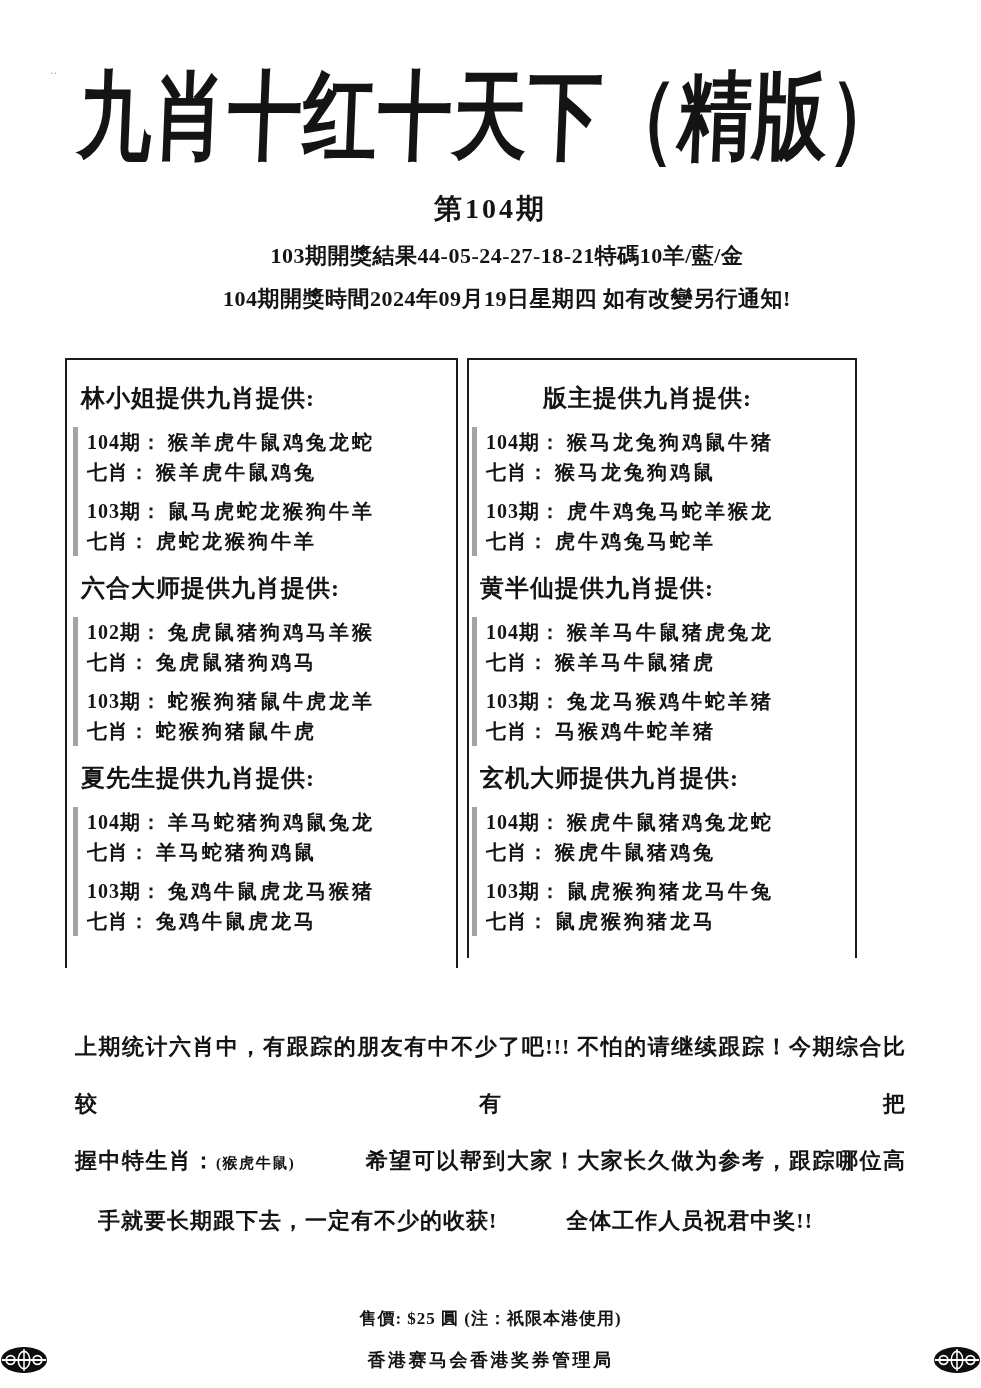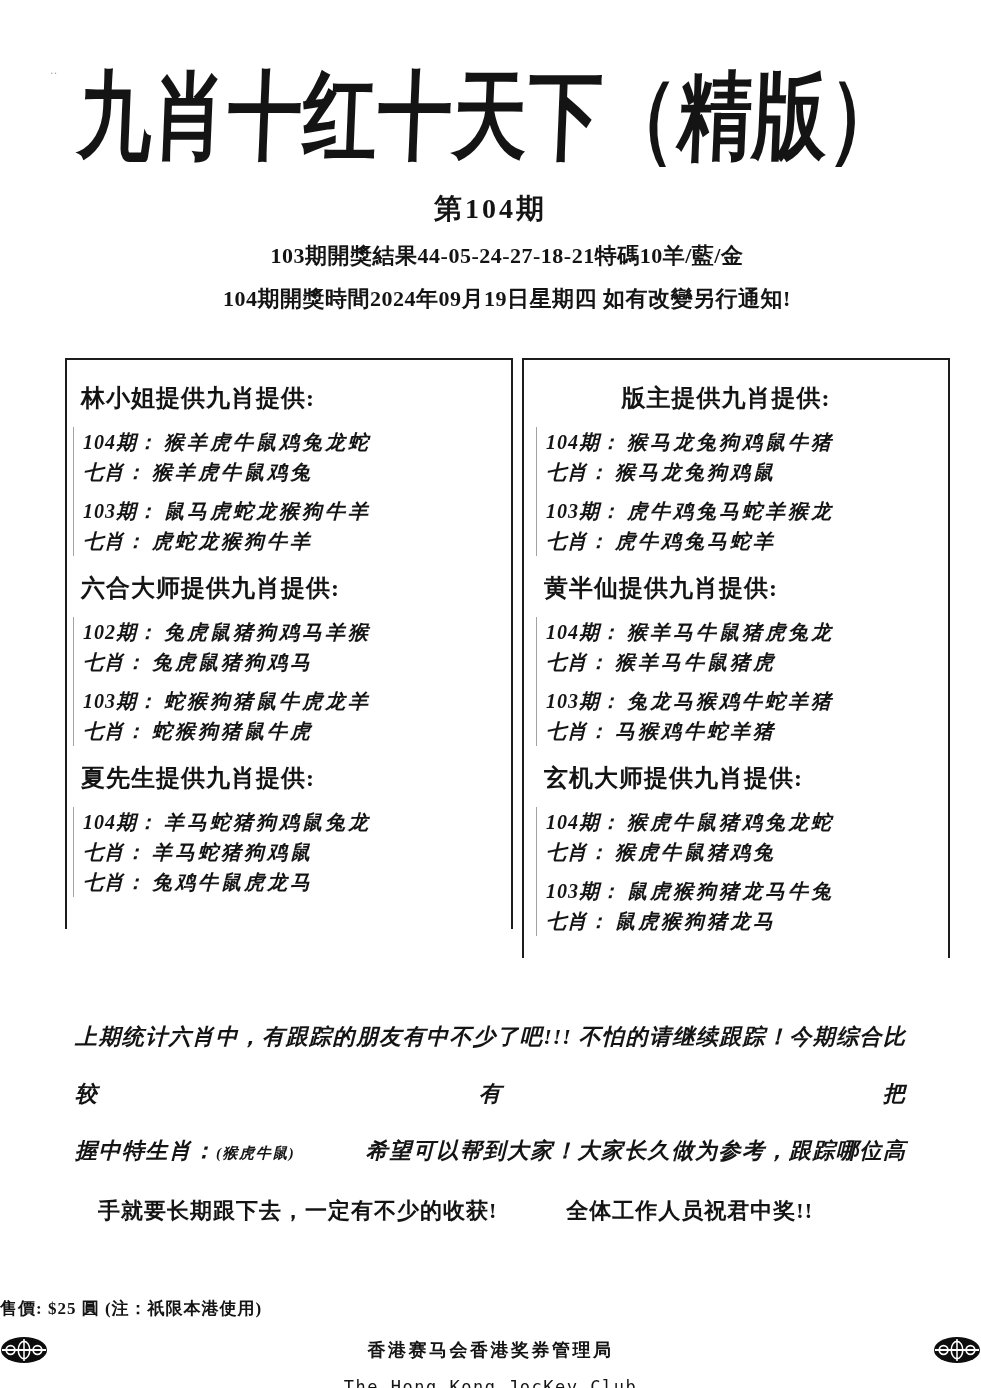--- a/index.html
+++ b/index.html
@@ -36,51 +36,51 @@
   .panels {
     display:flex; gap:9px;
     margin:44px 0 0 65px;
     align-items:flex-start;
   }
   .pred-box {
     border:2px solid #1c1c1c; border-bottom:none;
     box-sizing:border-box;
     background:#fff;
   }
-  .pred-box.left-col  { width:448px; padding:6px 4px 16px 12px; }
-  .pred-box.right-col { width:428px; padding:6px 4px 6px 18px; }
+  .pred-box.left-col  { width:393px; padding:6px 4px 16px 12px; }
+  .pred-box.right-col { width:390px; padding:6px 4px 6px 9px; }
   .provider { margin-bottom:16px; }
   .provider:last-child { margin-bottom:16px; }
   .provider-header {
     font-size:24px; font-weight:700; letter-spacing:1px;
     margin:16px 0 13px 2px; white-space:nowrap;
   }
   .right-col .provider.centered-head .provider-header {
     text-align:center; padding-right:36px;
   }
   .entries {
-    border-left:1px solid #a3a3a3;
-    padding-left:9px; margin-left:-6px;font-style:italic;
+    border-left:5px solid #a3a3a3;
+    padding-left:9px; margin-left:-6px;
   }
   .pred-row {
     font-size:20px; font-weight:700; line-height:30px;
     white-space:nowrap;
   }
   .pred-row.gap-top { margin-top:9px; }
   .row-label { letter-spacing:1px; margin-right:6px; }
   .row-value { letter-spacing:3px; }
   .summary {
     margin:50px 75px 0 75px;
     font-size:22px; font-weight:700;
     line-height:57px; letter-spacing:1px;
   }
-  .summary-line.justified { text-align:justify; text-align-last:justify;font-style:italic; }
+  .summary-line.justified { text-align:justify; text-align-last:justify; }
   .special-zodiac { font-size:15px; letter-spacing:1px; }
   .price-line {
-    text-align:left; margin-top:58px;
+    text-align:center; margin-top:58px;
     font-size:17px; font-weight:700; letter-spacing:1px;
   }
   .logo-row {
     display:flex; justify-content:space-between; align-items:center;
     gap:1px; margin-top:15px;
   }
   .hkjc-logo { display:block; }
   .org-name { font-size:18px; font-weight:700; letter-spacing:2.5px; }
   .english-name {
     text-align:center; margin-top:12px;
@@ -146,20 +146,23 @@
       </div>
 
       <div class="provider">
         <div class="provider-header">夏先生提供九肖提供:</div>
         <div class="entries">
           <div class="pred-row">
             <span class="row-label">104期：</span><span class="row-value">羊马蛇猪狗鸡鼠兔龙</span>
           </div>
           <div class="pred-row">
             <span class="row-label">七肖：</span><span class="row-value">羊马蛇猪狗鸡鼠</span>
+          </div>
+          <div class="pred-row gap-top">
+            <span class="row-label">103期：</span><span class="row-value">兔鸡牛鼠虎龙马猴猪</span>
           </div>
           <div class="pred-row">
             <span class="row-label">七肖：</span><span class="row-value">兔鸡牛鼠虎龙马</span>
           </div>
         </div>
       </div>
 
     </div>
 
     <div class="pred-box right-col">

